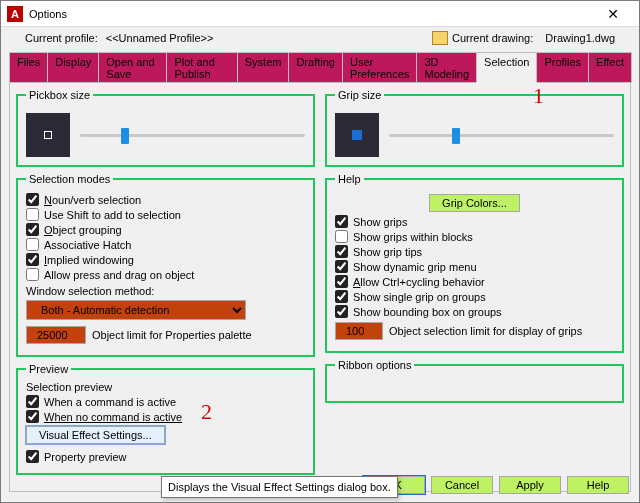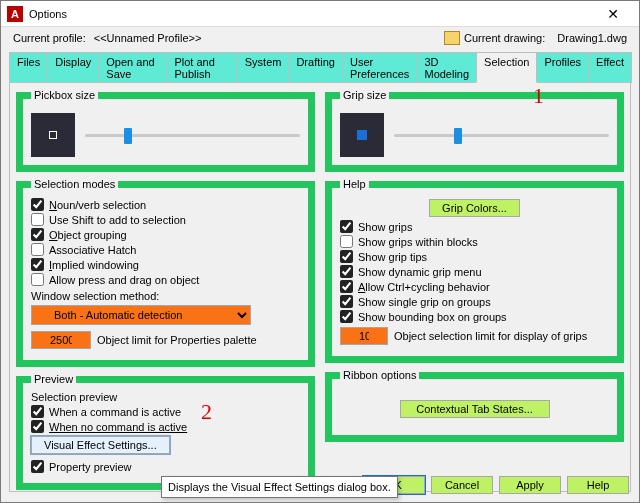--- a/index.html
+++ b/index.html
@@ -3,43 +3,43 @@
 <meta charset="utf-8">
 <style>
   * { box-sizing: border-box; font-family: "Segoe UI", Tahoma, sans-serif; font-size: 11px; }
   body { margin: 0; background: #fff; }
   .window { width: 640px; height: 503px; border: 1px solid #7a7a7a; background: #f0f0f0; position: relative; }
   .titlebar { height: 26px; background: #fff; display: flex; align-items: center; padding: 0 6px; border-bottom: 1px solid #ddd; }
   .titlebar .icon { width: 16px; height: 16px; background: #b00; display: flex; align-items: center; justify-content: center; color: #fff; font-weight: bold; margin-right: 6px; }
   .titlebar .title { flex: none; }
   .titlebar .spacer { flex: 1; }
   .titlebar .close { width: 40px; text-align: center; font-size: 14px; line-height: 14px; cursor: default; }
-  .profile-row { display: flex; align-items: center; padding: 4px 12px; }
+  .profile-row { display: flex; align-items: center; padding: 4px 24px; }
   .profile-row .indent { width: 8px; }
   .profile-row .drawicon { width: 16px; height: 14px; background: #f6d36b; border: 1px solid #b08a20; margin-right: 4px; }
   .tabs { display: flex; margin: 2px 8px 0 8px; }
-  .tab { padding: 3px 7px; border: 1px solid #bfbfbf; border-bottom: none; background: #5eead4; margin-right: -1px; position: relative; top: 1px; cursor: default; }
+  .tab { padding: 3px 7px; border: 1px solid #bfbfbf; border-bottom: none; background: #be185d; margin-right: -1px; position: relative; top: 1px; cursor: default; }
   .tab.active { background: #f0f0f0; z-index: 2; border-bottom: 1px solid #f0f0f0; }
   .tabpanel { border: 1px solid #bfbfbf; margin: 0 8px 0 8px; padding: 6px; height: 410px; position: relative; }
   .columns { display: flex; gap: 10px; height: 100%; }
   .col { flex: 1; display: flex; flex-direction: column; gap: 6px; }
-  fieldset { border: 7px solid #22c55e; padding: 6px 8px 8px 8px; margin: 0; }
+  fieldset { border: 2px solid #22c55e; padding: 6px 8px 8px 8px; margin: 0; }
   legend { padding: 0 3px; }
   .slider-row { display: flex; align-items: center; gap: 10px; margin-top: 6px; }
   .swatch { width: 44px; height: 44px; background: #2b2b37; display: flex; align-items: center; justify-content: center; }
   .swatch .box { width: 8px; height: 8px; border: 1px solid #fff; }
   .swatch .sq { width: 10px; height: 10px; background: #1a6fd6; }
   .slider { flex: 1; height: 18px; position: relative; }
   .track { position: absolute; top: 8px; left: 0; right: 0; height: 3px; background: #c9c9c9; border-radius: 2px; }
   .thumb { position: absolute; top: 2px; width: 8px; height: 16px; background: #1a8fe3; border-radius: 1px; }
   label.chk { display: flex; align-items: center; gap: 5px; margin: 2px 0; }
   input[type=checkbox] { width: 13px; height: 13px; margin: 0; accent-color: #222; }
   .indent1 { margin-left: 16px; }
   .indent2 { margin-left: 32px; }
-  select, input[type=text] { border: 1px solid #a7a7a7; background: #f97316; padding: 2px 18px; }
+  select, input[type=text] { border: 1px solid #a7a7a7; background: #c2410c; padding: 2px 10px; }
   .btn { background: #bef264; border: 1px solid #a7a7a7; padding: 2px 12px; display: inline-block; cursor: default; text-align: center; }
   .btn.wide { min-width: 150px; }
   .btn.hover { outline: 1px solid #7aa7d9; background: #e4f0fb; }
   .dlg-buttons { position: absolute; right: 10px; bottom: 8px; display: flex; gap: 6px; }
   .dlg-buttons .btn { min-width: 62px; text-align: center; }
   .btn.default { outline: 1px solid #1a6fd6; }
   .annot { position: absolute; color: #d80000; font-size: 22px; font-family: "Times New Roman", serif; font-weight: normal; pointer-events: none; }
   .tooltip { position: absolute; left: 160px; bottom: 4px; background: #fff; border: 1px solid #767676; padding: 4px 6px; box-shadow: 2px 2px 4px rgba(0,0,0,.2); z-index: 5; }
   .row { display: flex; align-items: center; gap: 6px; margin: 3px 0; }
   .u { text-decoration: underline; }
@@ -205,23 +205,20 @@
             </label>
           <div class="row" style="margin-top:4px">
             <input type="text" style="width: 48px;" value="100">
             <span>Object selection limit for display of grips</span>
           </div>
         </fieldset>
 
         <fieldset>
           <legend>Ribbon options</legend>
           <div style="height:10px"></div>
-          <div class="row" style="justify-content:center">
-            <span class="btn wide">Contextual Tab States...</span>
-          </div>
           <div style="height:6px"></div>
         </fieldset>
       </div>
     </div>
   </div>
 
   <div class="dlg-buttons">
     <span class="btn default">OK</span>
     <span class="btn">Cancel</span>
     <span class="btn">Apply</span>

